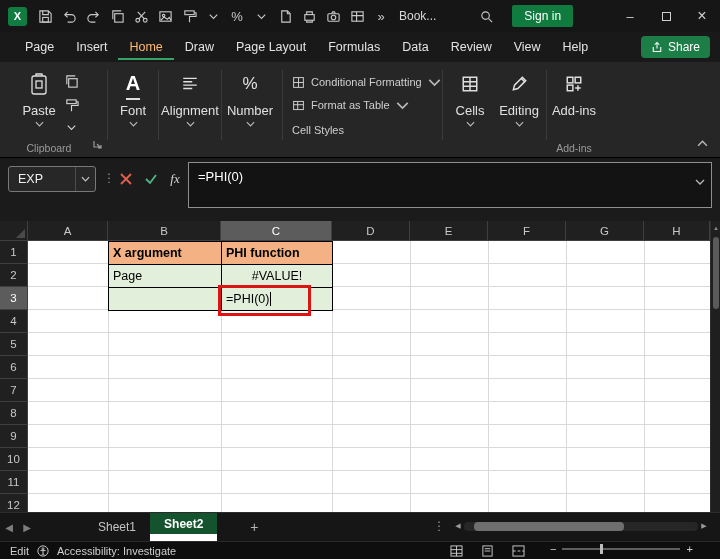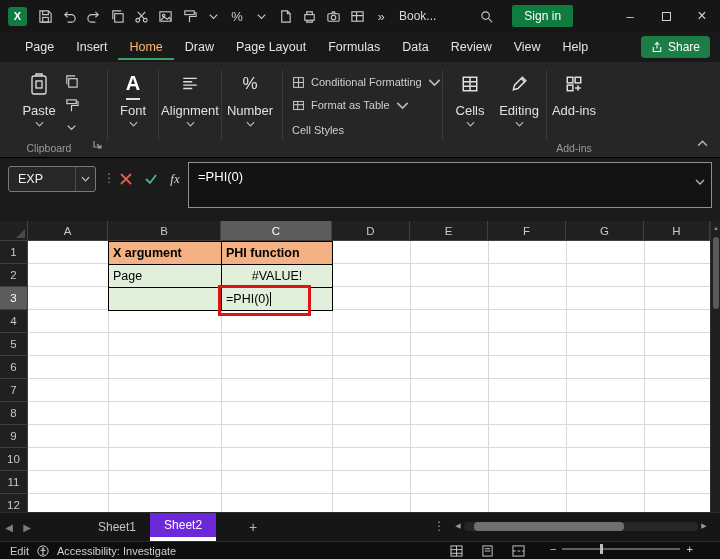--- a/index.html
+++ b/index.html
@@ -78,21 +78,21 @@
 
   
   .vscroll { left:710px; top:221px; width:10px; height:291px; background:#1f1f1f; border-left:1px solid #2e2e2e; }
   .vscroll .arr { width:10px; height:14px; display:flex; align-items:center; justify-content:center; color:#8a8a8a; font-size:6px; }
   .vthumb { position:absolute; left:2px; top:16px; width:6px; height:72px; background:#5a5a5a; border-radius:3px; }
 
   
   .sheetbar { left:0; top:512px; width:720px; height:29px; background:#161616; border-top:1px solid #2b2b2b; display:flex; align-items:center; }
   .tab-nav { width:18px; height:100%; display:flex; align-items:center; justify-content:center; color:#7d7d7d; font-size:10px; }
   .sheet-tab { height:100%; padding:0 14px; display:flex; align-items:center; font-size:12px; color:#c4c4c4; }
-  .sheet-tab.active { color:#fff; font-weight:normal; border-bottom:4px solid #ffffff; background:#6d28d9; }
+  .sheet-tab.active { color:#fff; font-weight:bold; border-bottom:7px solid #ffffff; background:#14532d; }
   .add-sheet { width:26px; height:100%; display:flex; align-items:center; justify-content:center; color:#b5b5b5; font-size:14px; }
   .sheet-dots { position:absolute; left:433px; color:#9a9a9a; font-size:12px; top:519px; }
   .hscroll { position:absolute; left:452px; top:518px; width:258px; height:16px; display:flex; align-items:center; }
   .hs-arr { color:#9a9a9a; font-size:7px; width:12px; text-align:center; }
   .hs-track { position:relative; flex:1; height:9px; background:#262626; border-radius:4px; }
   .hs-thumb { position:absolute; left:10px; top:0; width:150px; height:9px; background:#6f6f6f; border-radius:4px; }
 
   
   .statusbar { left:0; top:541px; width:720px; height:18px; background:#0e0e0e; border-top:1px solid #2a2a2a;
                display:flex; align-items:center; font-size:11px; color:#cfcfcf; padding-left:10px; gap:8px; }

